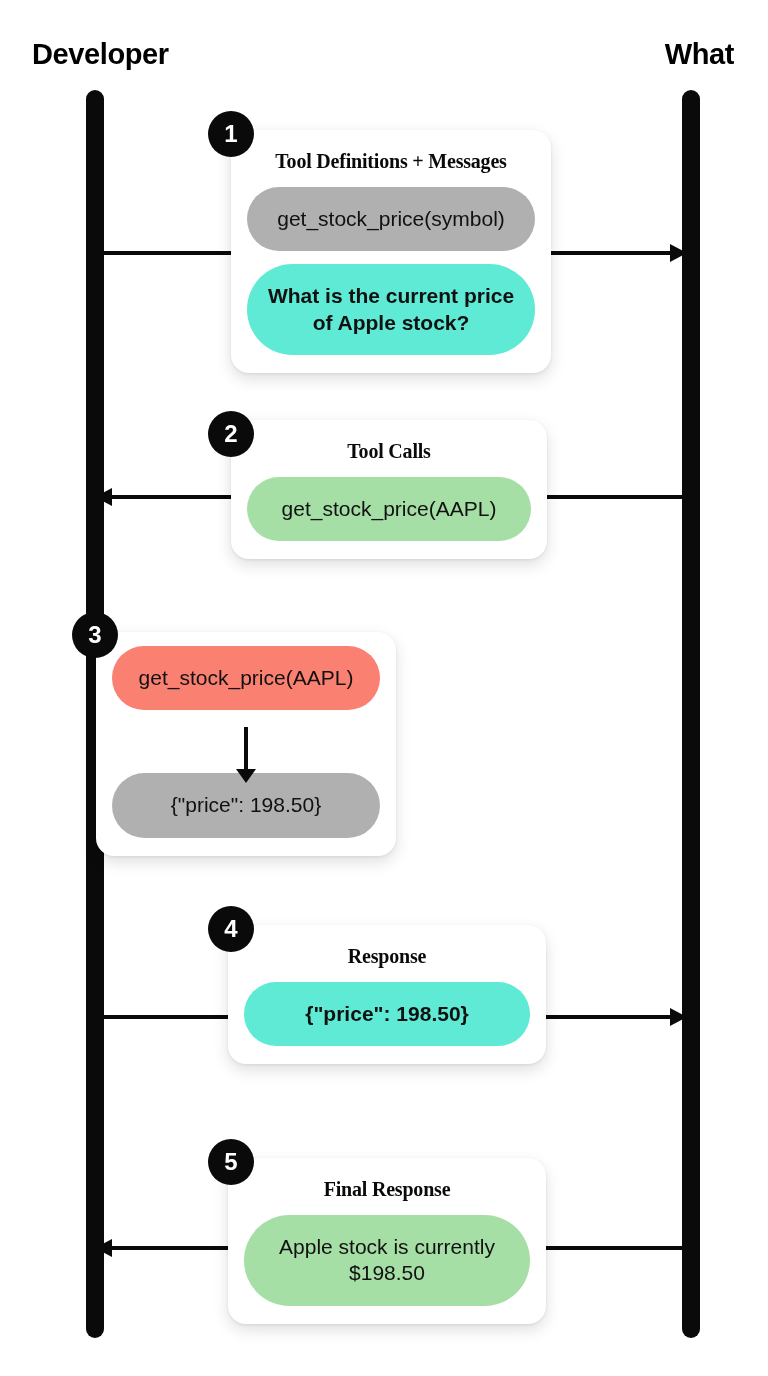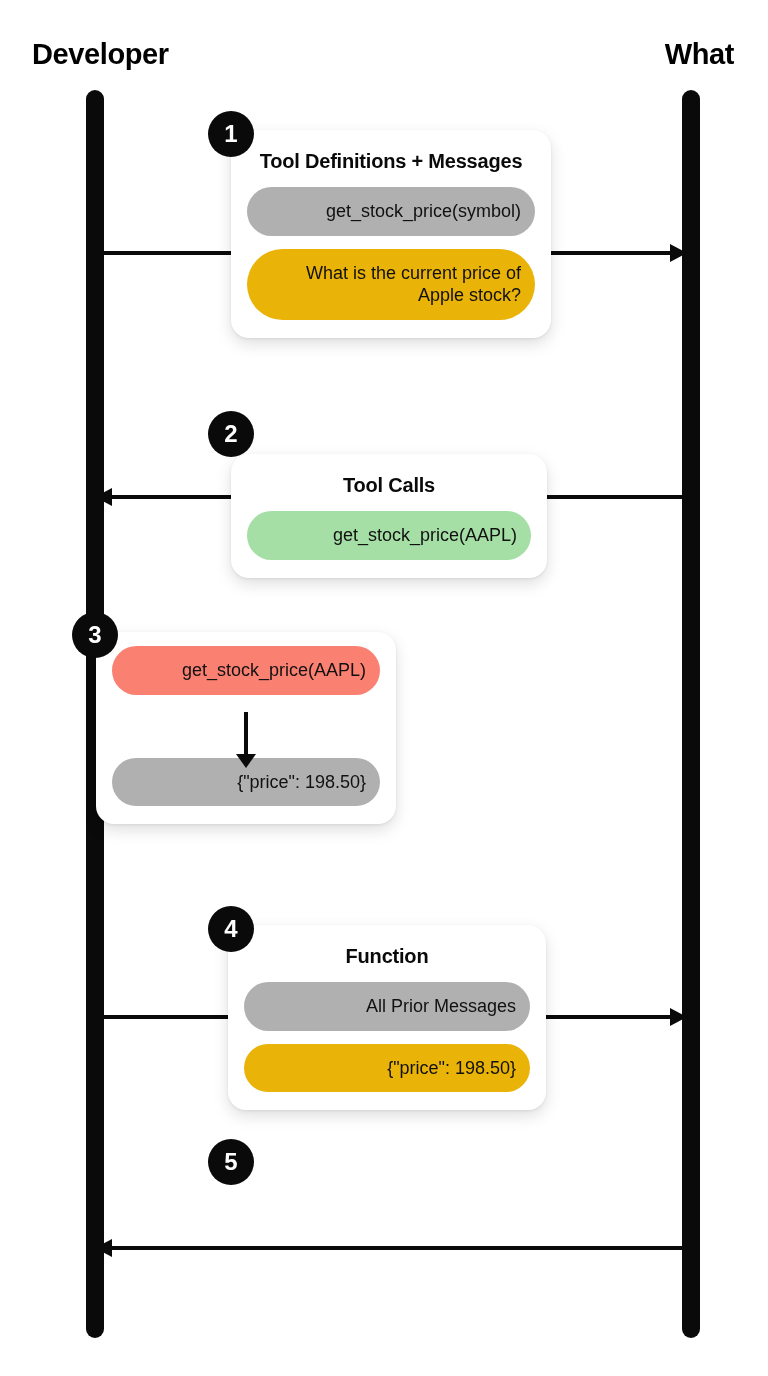--- a/index.html
+++ b/index.html
@@ -83,35 +83,36 @@
     align-items:center;
   }
   .card-title{
     font-size:20px;
     font-weight:bold;
     color:#0a0a0a;
     text-align:left;
     letter-spacing:-0.2px;
     margin:6px 0 14px 0;
     white-space:nowrap;
+    font-family:Liberation Serif, serif;
   }
   .pill{
     border-radius:999px;
-    font-size:18px;
+    font-size:21px;
     color:#111111;
-    text-align:right;
-    padding:13px 14px;
+    text-align:center;
+    padding:19px 14px;
     line-height:1.25;
     box-sizing:border-box;
     width:100%;
     margin-bottom:13px;
   }
   .pill:last-child{margin-bottom:0;}
   .pill.gray{background:#b0b0b0;}
-  .pill.blue{background:#eab308;}
+  .pill.blue{background:#5eead4;font-weight:bold;}
   .pill.green{background:#a5dfa5;}
   .pill.salmon{background:#fa8072;}
 
   
   .inner-arrow{
     position:relative;
     width:4px;
     height:44px;
     background:#0a0a0a;
     margin:4px 0 2px 0;
@@ -122,21 +123,21 @@
     position:absolute;
     left:-8px;bottom:-12px;
     width:0;height:0;
     border-left:10px solid transparent;
     border-right:10px solid transparent;
     border-top:14px solid #0a0a0a;
   }
 
   
   #card-1{left:231px;top:130px;width:320px;}
-  #card-2{left:231px;top:454px;width:316px;}
+  #card-2{left:231px;top:420px;width:316px;}
   #card-3{left:96px;top:632px;width:300px;}
   #card-4{left:228px;top:925px;width:318px;}
   #card-5{left:228px;top:1158px;width:318px;}
 
   #badge-1{left:208px;top:111px;}
   #badge-2{left:208px;top:411px;}
   #badge-3{left:72px;top:612px;}
   #badge-4{left:208px;top:906px;}
   #badge-5{left:208px;top:1139px;}
 
@@ -199,20 +200,23 @@
 
   <div class="badge" id="badge-3">3</div>
   <div class="card" id="card-3">
     <div class="pill salmon">get_stock_price(AAPL)</div>
     <div class="inner-arrow"></div>
     <div class="pill gray">{"price": 198.50}</div>
   </div>
 
   <div class="badge" id="badge-4">4</div>
   <div class="card" id="card-4">
-    <div class="card-title">Function</div>
-    <div class="pill gray">All Prior Messages</div>
+    <div class="card-title">Response</div>
     <div class="pill blue">{"price": 198.50}</div>
   </div>
 
   <div class="badge" id="badge-5">5</div>
+  <div class="card" id="card-5">
+    <div class="card-title">Final Response</div>
+    <div class="pill green">Apple stock is currently $198.50</div>
+  </div>
 
 </div>
 
 </body></html>

